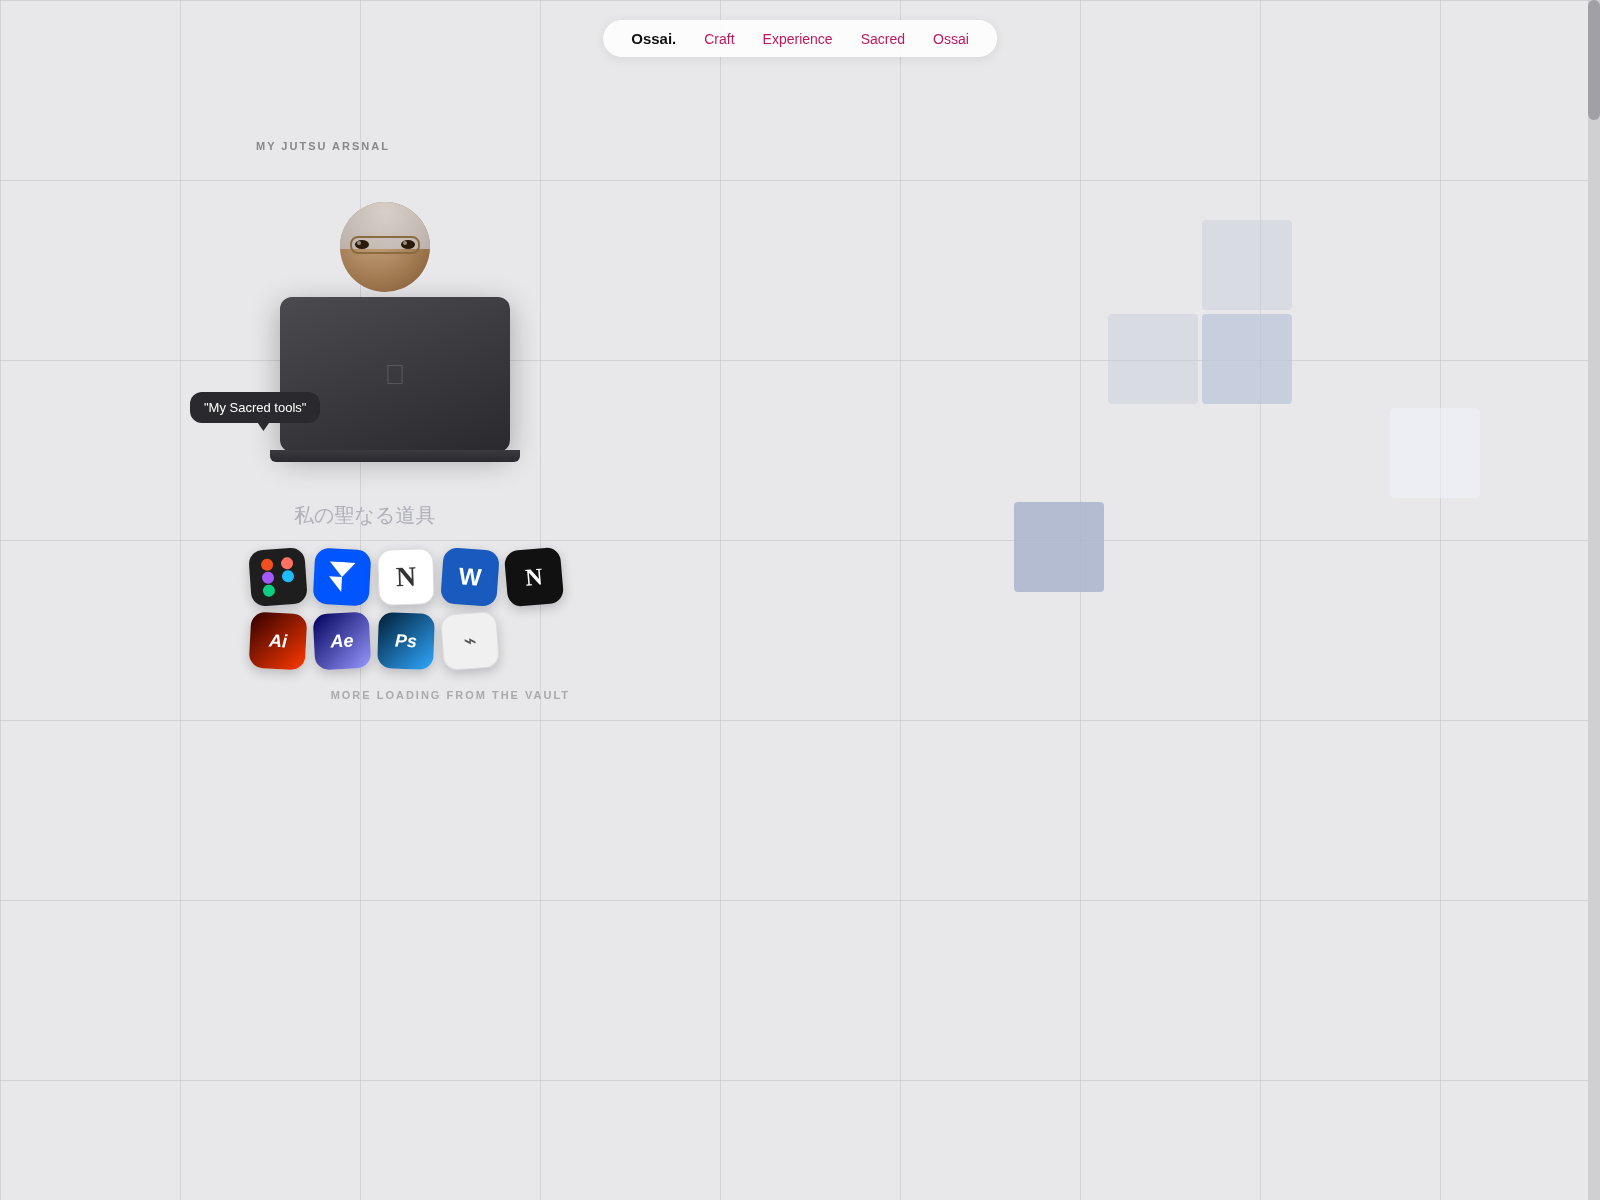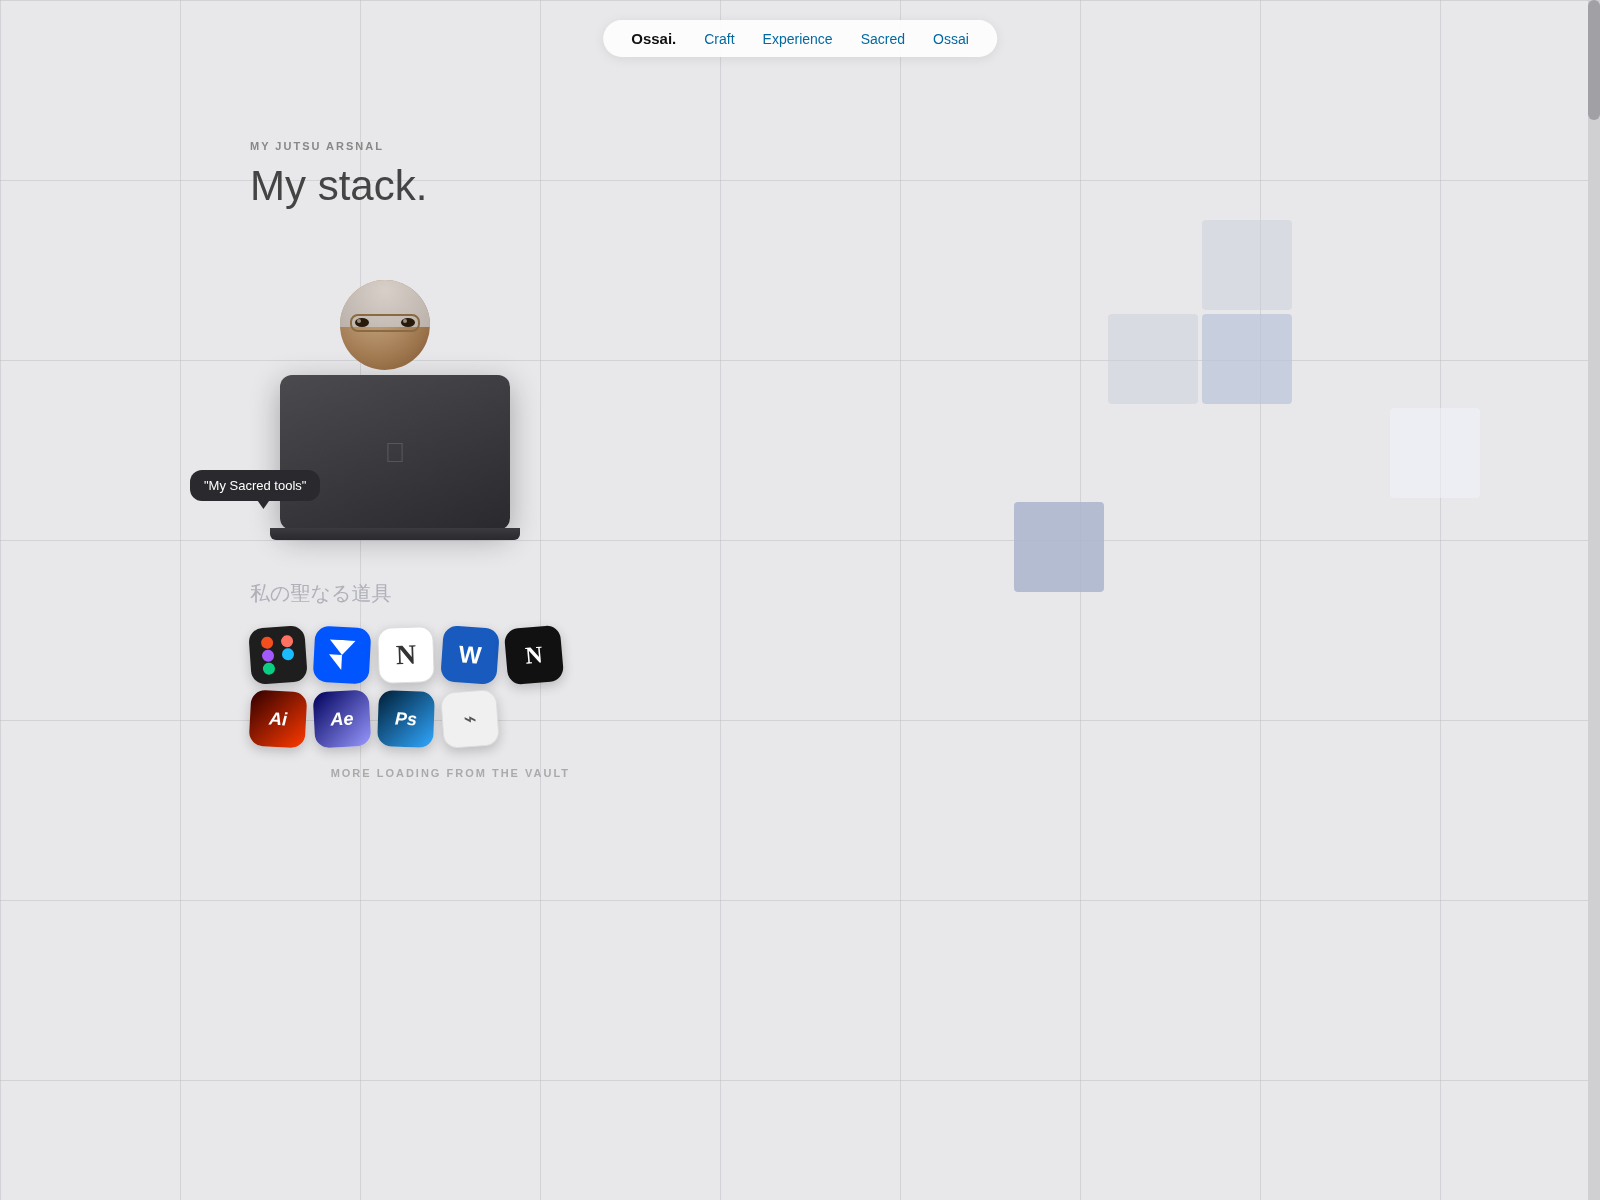--- a/index.html
+++ b/index.html
@@ -67,40 +67,41 @@
       box-shadow: 0 2px 12px rgba(0,0,0,0.08);
     }
     .nav-brand {
       font-weight: 700;
       font-size: 15px;
       color: #111;
       text-align: right;
     }
     .nav-link {
       font-size: 14px;
-      color: #0369a1;
+      color: #be185d;
       cursor: pointer;
       text-decoration: none;
     }
 
     
     .main-content {
       position: absolute;
       top: 140px;
       left: 250px;
       z-index: 5;
     }
 
     .section-label {
       font-size: 11px;
       font-weight: 600;
       letter-spacing: 2px;
       color: #888;
       text-transform: uppercase;
       margin-bottom: 10px;
+      margin-left: 6px;
     }
 
     .section-title {
       font-size: 42px;
       font-weight: 400;
       color: #444;
       margin-bottom: 30px;
     }
 
     
@@ -237,20 +238,21 @@
       background: #2a2a2e;
       clip-path: polygon(0 0, 100% 0, 50% 100%);
     }
 
     
     .japanese-text {
       font-size: 20px;
       color: #b0b0b8;
       margin-bottom: 20px;
       margin-top: 10px;
+      margin-left: 44px;
     }
 
     
     .app-icons {
       display: flex;
       flex-direction: column;
       gap: 8px;
       margin-bottom: 20px;
     }
     .icons-row {
@@ -353,21 +355,20 @@
 <nav>
   <span class="nav-brand">Ossai.</span>
   <a class="nav-link">Craft</a>
   <a class="nav-link">Experience</a>
   <a class="nav-link">Sacred</a>
   <a class="nav-link">Ossai</a>
 </nav>
 
 <div class="main-content">
   <div class="section-label">MY JUTSU ARSNAL</div>
-  <div class="section-title">My stack.</div>
 
   <div class="avatar-area">
 
     <div class="speech-bubble">"My Sacred tools"</div>
 
     <div class="memoji">
       <div class="memoji-head">
         <div class="memoji-cap"></div>
         <div class="glasses"></div>
         <div class="memoji-eyes">

